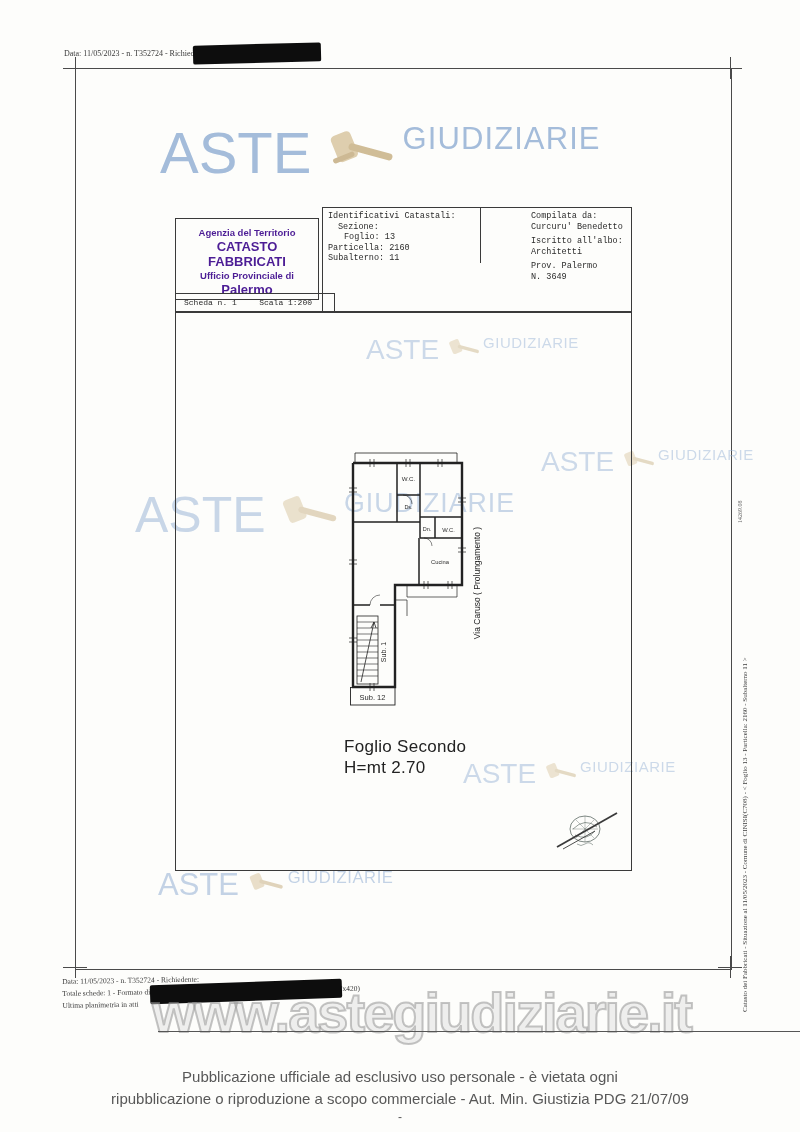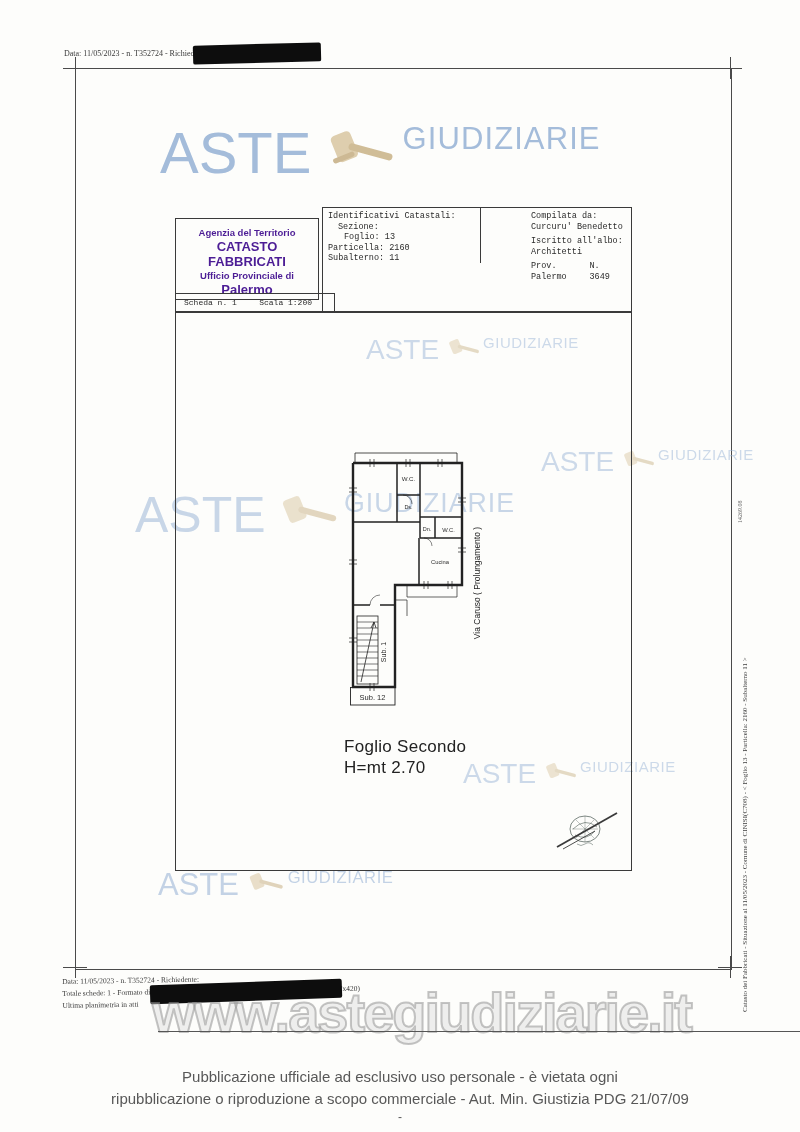--- a/index.html
+++ b/index.html
@@ -40,21 +40,21 @@
   .proto-del{margin-left:10px;position:relative;top:-1px;}
   .band2{height:27px;border-bottom:1px solid #3a3a3a;padding:2px 5px 0 5px;}
   .band2-row{display:flex;margin-top:3px;}
   .band2-row .spacer{flex:1;}
   .band3{display:flex;height:55px;gap:44px;}
   .b3-left{width:148px;border-right:1px solid #3a3a3a;padding:3px 4px 0 5px;line-height:10.5px;}
   .b3-right{flex:1;padding:3px 6px 0 6px;line-height:10.5px;}
   .ind1{padding-left:10px;}
   .ind2{padding-left:16px;}
   .gap4{height:4px;}
-  .prov-row{display:flex;}
+  .prov-row{display:flex;flex-direction:column;}
   .prov-row .spacer{flex:1;}
 
   
   .sheet-frame{border:1px solid #3a3a3a;}
 
   
   .piano{font-size:17px;line-height:21px;color:#222;letter-spacing:0.3px;}
 
   
   .side-rot{transform-origin:0 0;transform:rotate(-90deg);font-family:"Liberation Serif",serif;

